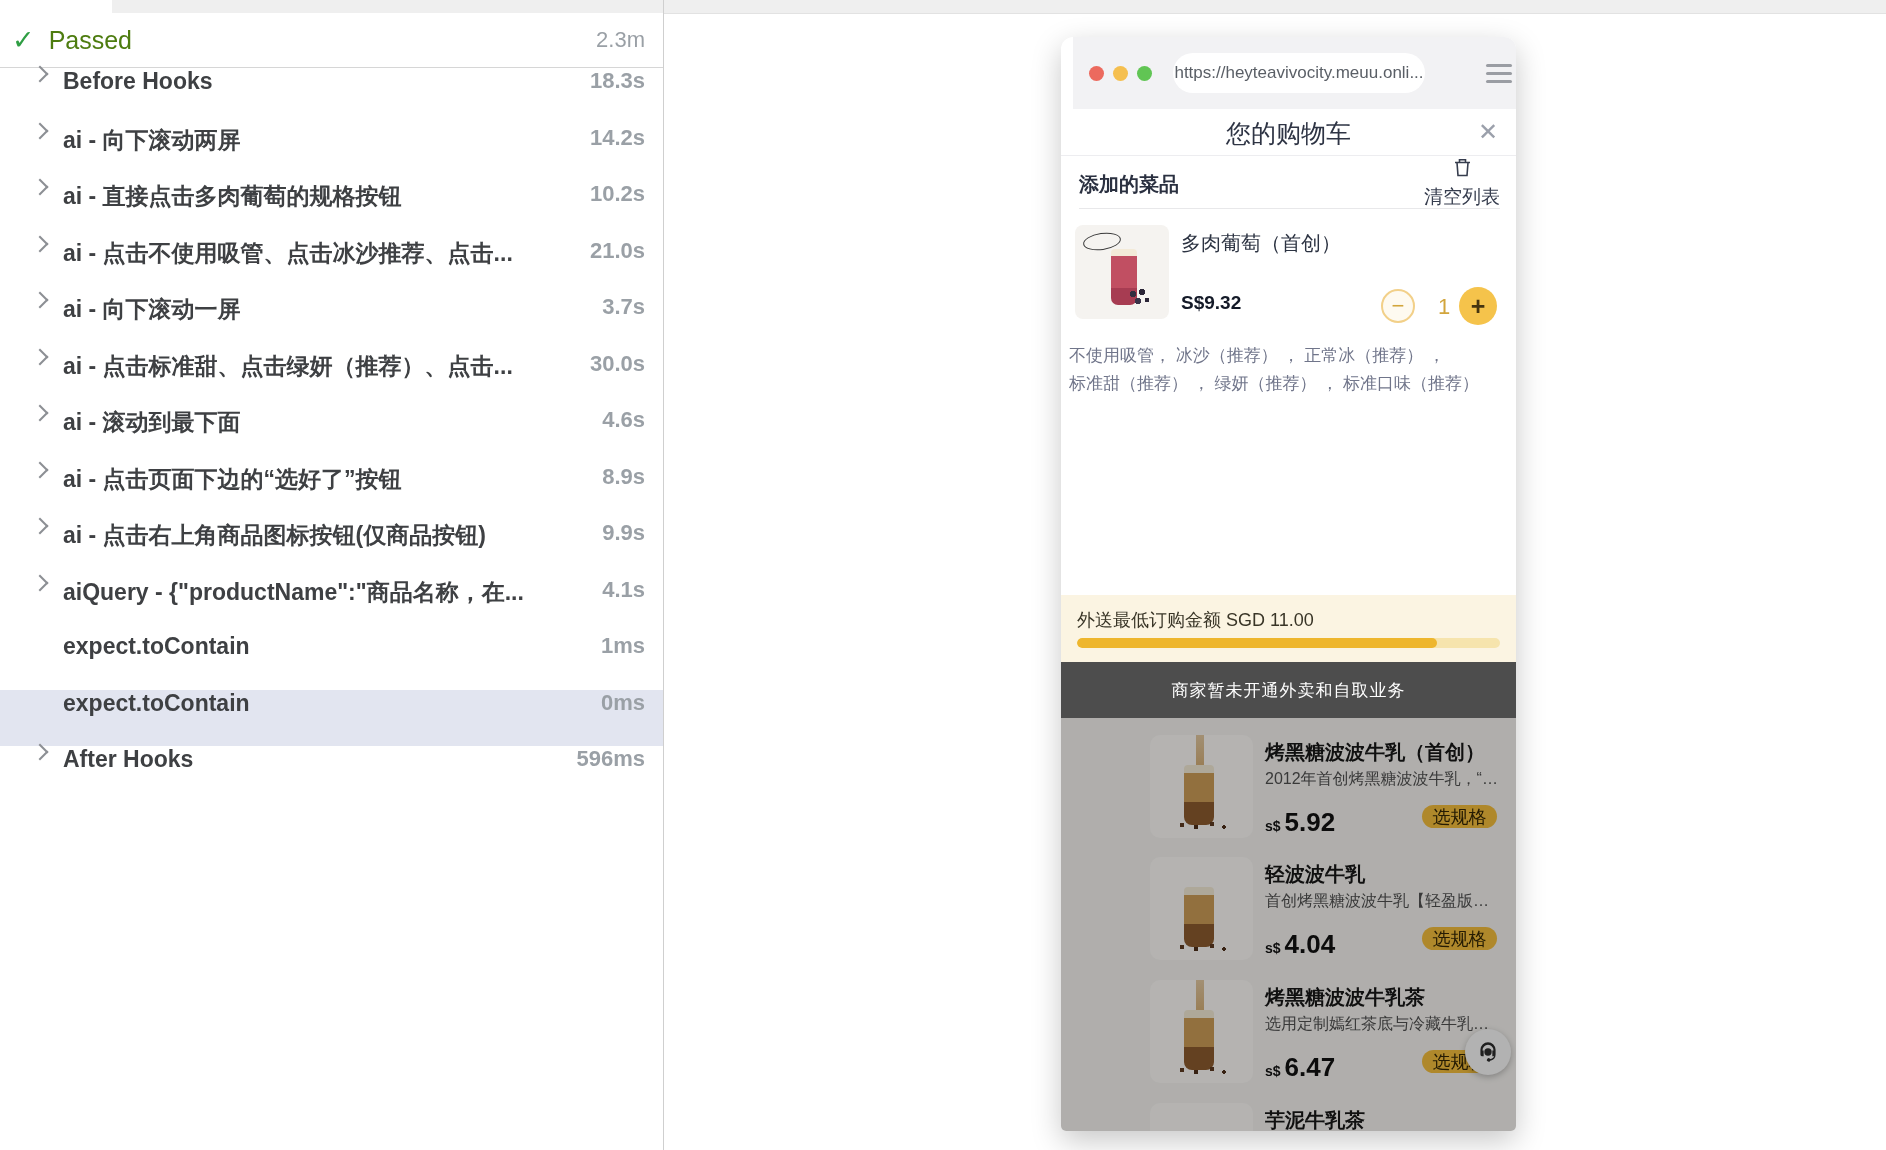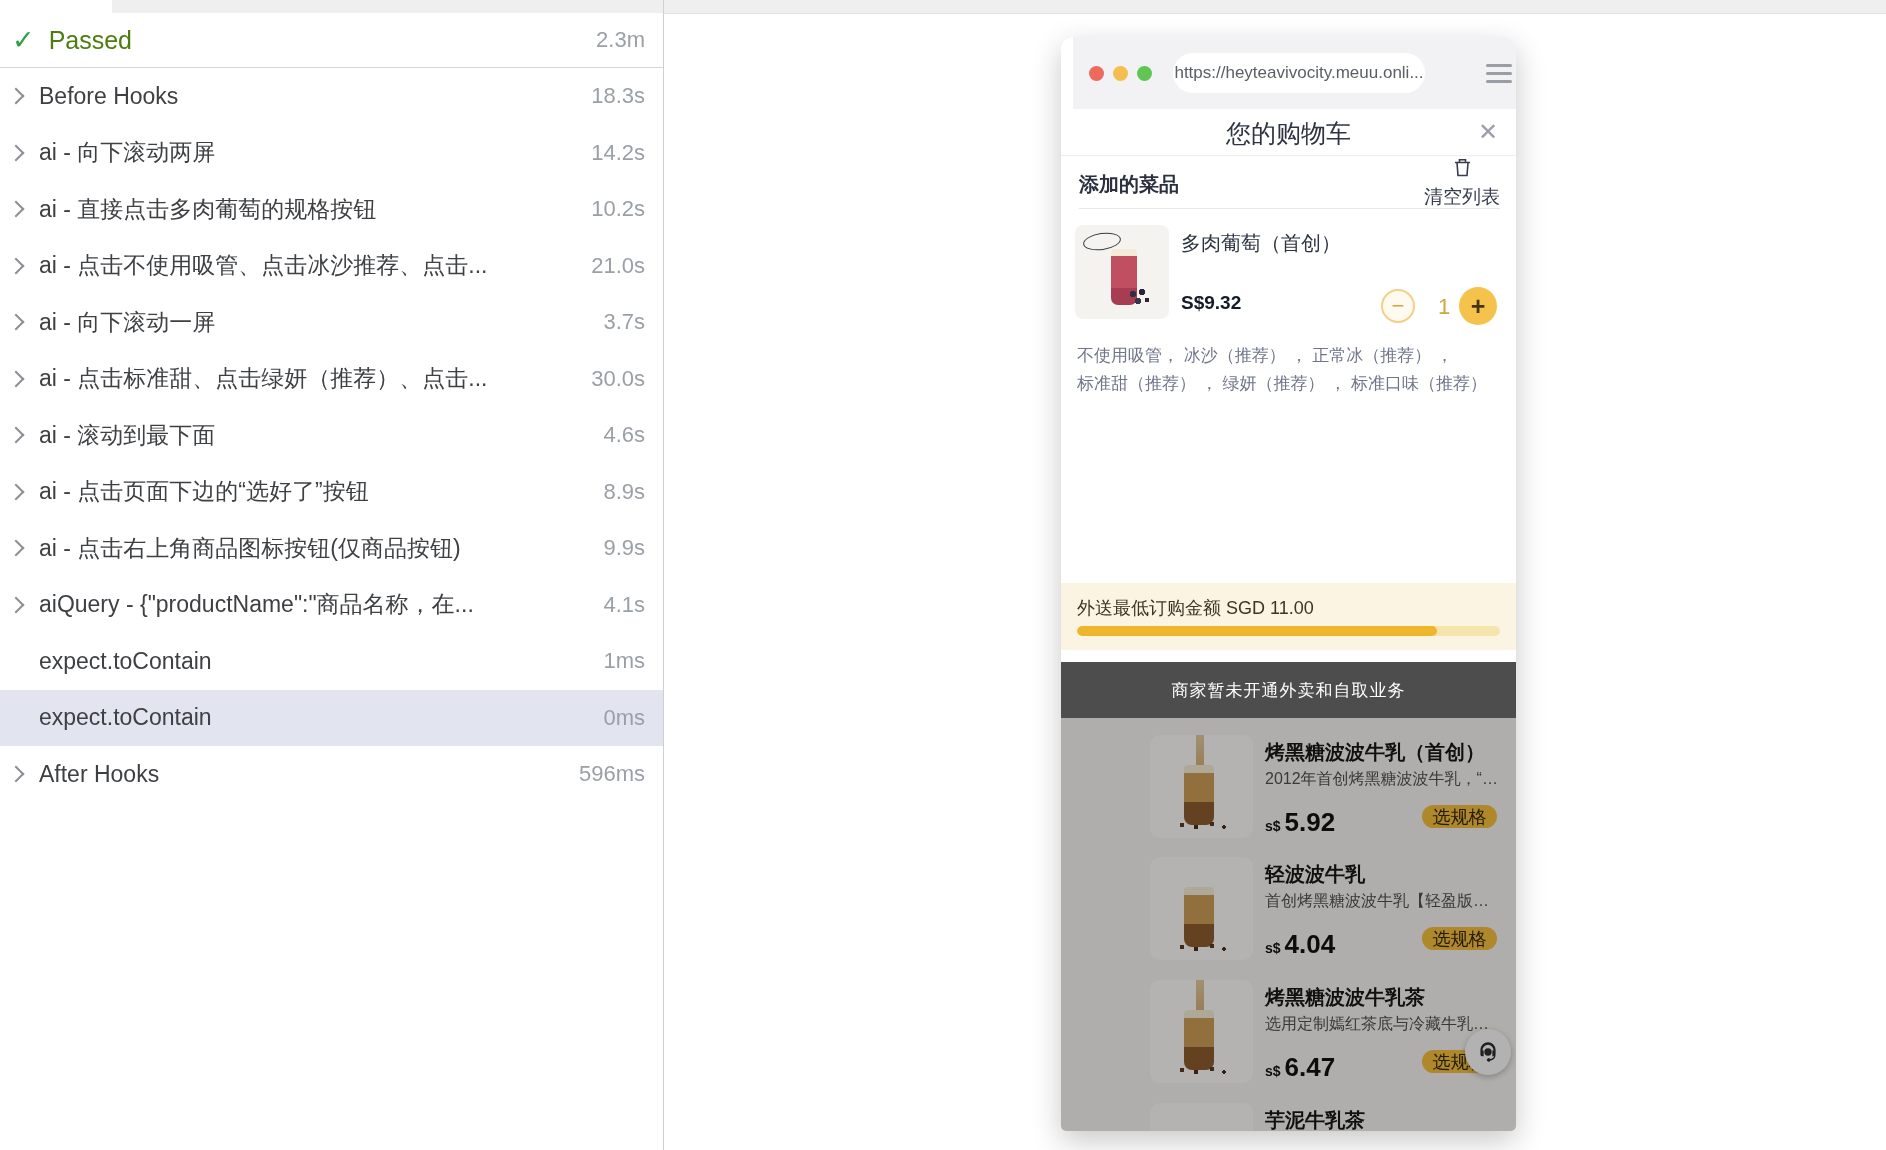--- a/index.html
+++ b/index.html
@@ -12,21 +12,21 @@
   
   .topstrip{position:absolute;left:0;top:0;width:1886px;height:13px;background:#efefef;border-bottom:1px solid #e2e2e2;}
   .toptab{position:absolute;left:0;top:0;width:112px;height:14px;background:#ffffff;}
   
   .leftpanel{position:absolute;left:0;top:13px;width:663px;height:1137px;background:#ffffff;}
   .vdivider{position:absolute;left:663px;top:0;width:1px;height:1150px;background:#cfcfcf;}
   .status-row{height:55px;display:flex;align-items:center;padding:0 18px 0 12px;border-bottom:1px solid #d6d6d6;box-sizing:border-box;}
   .checkmark{color:#2f9e44;font-size:27px;margin-right:14px;line-height:1;}
   .status-label{font-size:25px;color:#4d7c0f;flex:1;}
   .status-dur{font-size:22px;color:#9aa0a6;}
-  .trow{height:56.5px;display:flex;align-items:center;padding:0 18px 0 10px;box-sizing:border-box;}
+  .trow{height:56.5px;display:flex;align-items:flex-start;padding:0 18px 0 34px;box-sizing:border-box;font-weight:bold;}
   .trow.highlight{background:#e2e5f0;}
   .chev{width:10px;height:10px;border-right:2px solid #8c8f94;border-top:2px solid #8c8f94;transform:rotate(45deg);margin-right:17px;flex:none;}
   .chev.hidden{visibility:hidden;}
   .tlabel{flex:1;font-size:23px;color:#3e4043;white-space:nowrap;overflow:hidden;}
   .tdur{font-size:22px;color:#9aa0a6;margin-left:12px;flex:none;}
   
   .phone{position:absolute;left:1061px;top:37px;width:455px;height:1094px;background:#ffffff;
          border-radius:12px 12px 5px 5px;box-shadow:0 10px 30px rgba(0,0,0,.22);overflow:hidden;}
   .chrome{position:absolute;left:12px;top:0;width:100%;height:72px;background:#f2f2f4;display:flex;align-items:center;padding:0 16px;box-sizing:border-box;}
   .dot{width:15px;height:15px;border-radius:50%;margin-right:9px;flex:none;}
@@ -47,23 +47,23 @@
   
   .pimg{position:absolute;left:14px;top:188px;width:94px;height:94px;border-radius:8px;background:#f5f3f0;overflow:hidden;}
   .pimg .cup{position:absolute;left:36px;top:24px;width:26px;height:56px;border-radius:4px 4px 7px 7px;background:linear-gradient(#f3ead8 0 12%, #c14f62 12% 70%, #a73c52 70% 100%);}
   .pimg .grapes{position:absolute;left:52px;top:62px;width:26px;height:20px;background:radial-gradient(circle 5px at 6px 7px,#332d40 60%,transparent 62%),radial-gradient(circle 5px at 15px 5px,#2b2537 60%,transparent 62%),radial-gradient(circle 5px at 11px 14px,#3a3349 60%,transparent 62%),radial-gradient(circle 4px at 20px 13px,#2b2537 60%,transparent 62%);}
   .pimg .stamp{position:absolute;left:8px;top:8px;width:36px;height:15px;border:1.5px solid #3a3a3a;border-radius:50%;transform:rotate(-8deg);}
   .cart-name{position:absolute;left:120px;top:193px;font-size:20px;color:#2c3342;}
   .cart-price{position:absolute;left:120px;top:255px;font-size:19px;font-weight:bold;color:#141a28;}
   .stepper-minus{position:absolute;left:320px;top:252px;width:34px;height:34px;border-radius:50%;border:2px solid #f2d089;background:#fefaf0;color:#d2a53c;font-size:22px;display:flex;align-items:center;justify-content:center;cursor:pointer;box-sizing:border-box;}
   .stepper-count{position:absolute;left:362px;top:257px;width:42px;text-align:center;font-size:22px;color:#d2a53c;}
   .stepper-plus{position:absolute;left:398px;top:250px;width:38px;height:38px;border-radius:50%;background:#f5c34b;color:#453410;font-size:25px;font-weight:bold;display:flex;align-items:center;justify-content:center;cursor:pointer;}
-  .options{position:absolute;left:16px;top:305px;width:430px;font-size:17px;color:#70758a;line-height:28px;}
-  
-  .banner{position:absolute;left:0;top:546px;width:100%;height:67px;background:#fbf4e2;}
+  .options{position:absolute;left:8px;top:305px;width:430px;font-size:17px;color:#70758a;line-height:28px;}
+  
+  .banner{position:absolute;left:0;top:558px;width:100%;height:67px;background:#fbf4e2;}
   .banner-text{position:absolute;left:16px;top:13px;font-size:18px;color:#393527;}
   .ptrack{position:absolute;left:16px;top:43px;right:16px;height:10px;border-radius:5px;background:#f6e4ad;overflow:hidden;}
   .pfill{height:100%;border-radius:5px;background:#eeb62d;}
   
   .notice{position:absolute;left:0;top:625px;width:100%;height:56px;background:#4d4d4d;color:#ffffff;font-size:17px;display:flex;align-items:center;justify-content:center;letter-spacing:1px;}
   
   .menu{position:absolute;left:0;top:681px;width:100%;height:413px;background:#f1efec;overflow:hidden;}
   .mitem{position:absolute;left:0;width:100%;height:122px;}
   .mimg{position:absolute;left:89px;top:0;width:103px;height:103px;border-radius:10px;background:#f8f6f3;overflow:hidden;}
   .mimg .cup{position:absolute;left:34px;top:30px;width:30px;height:60px;border-radius:4px 4px 8px 8px;background:linear-gradient(#efe6d2 0 14%, #c99a55 14% 62%, #8a5a2e 62% 100%);}

